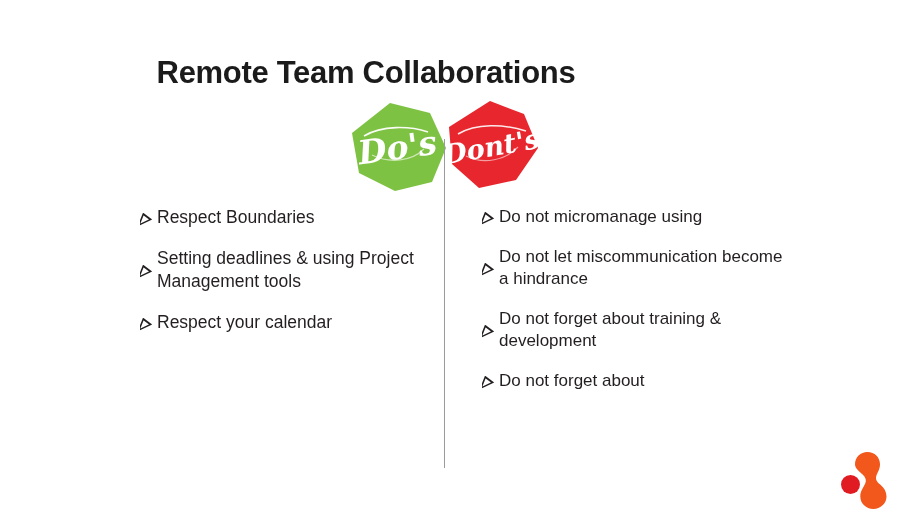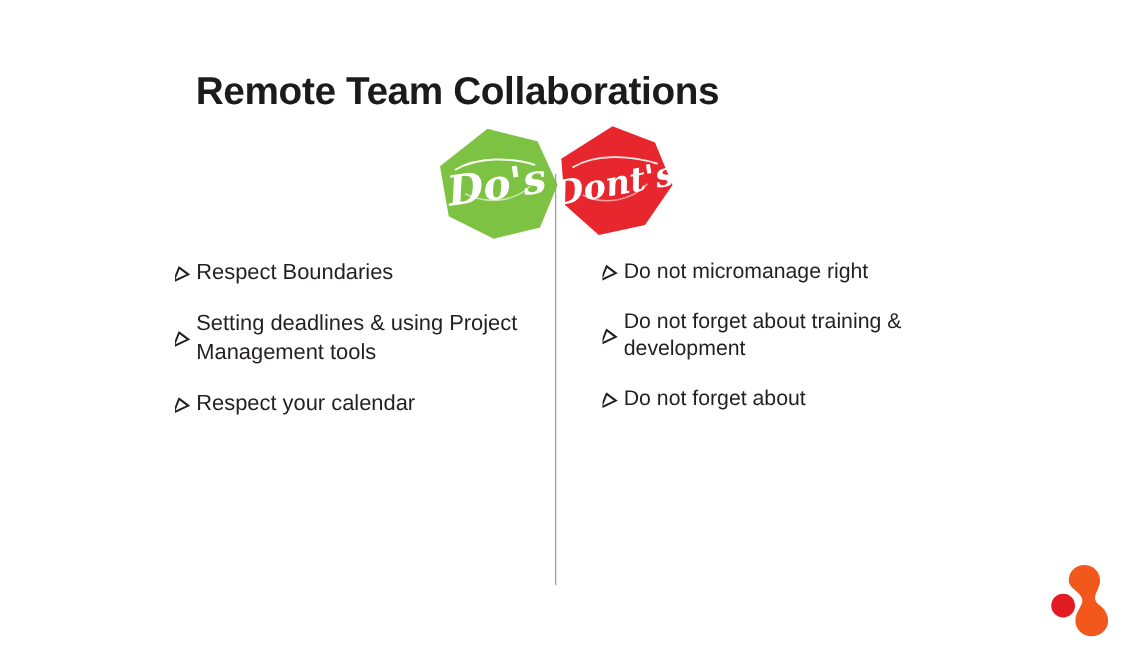--- a/index.html
+++ b/index.html
@@ -175,23 +175,31 @@
   </div>
 
   <div class="col col-right">
 
     <div class="item">
       <span class="bullet">
         <svg width="13" height="13" viewBox="0 0 13 13">
             <polygon points="3.5,1 12,6.5 1.5,12" fill="none" stroke="#231f20" stroke-width="1.6" transform="skewX(-12)"></polygon>
           </svg>
       </span>
-      <span class="item-text">Do not micromanage right</span>
-    </div>
-
+      <span class="item-text">Do not micromanage using</span>
+    </div>
+
+    <div class="item">
+      <span class="bullet">
+        <svg width="13" height="13" viewBox="0 0 13 13">
+            <polygon points="3.5,1 12,6.5 1.5,12" fill="none" stroke="#231f20" stroke-width="1.6" transform="skewX(-12)"></polygon>
+          </svg>
+      </span>
+      <span class="item-text">Do not let miscommunication become a hindrance</span>
+    </div>
 
     <div class="item">
       <span class="bullet">
         <svg width="13" height="13" viewBox="0 0 13 13">
             <polygon points="3.5,1 12,6.5 1.5,12" fill="none" stroke="#231f20" stroke-width="1.6" transform="skewX(-12)"></polygon>
           </svg>
       </span>
       <span class="item-text">Do not forget about training &amp; development</span>
     </div>
 

